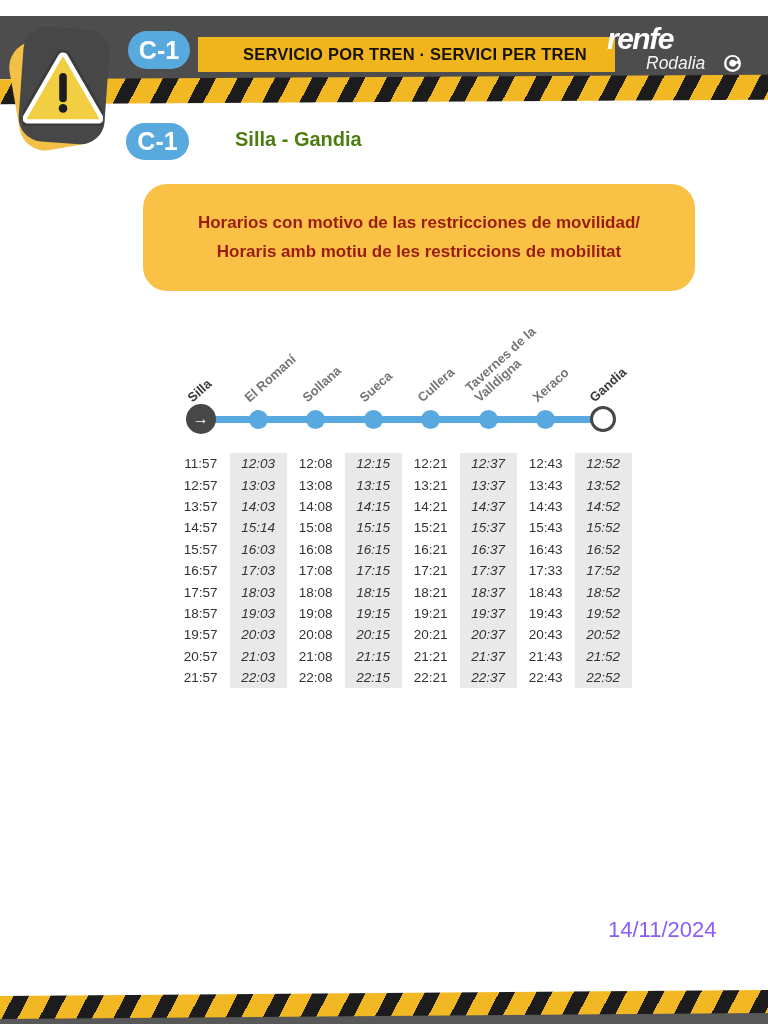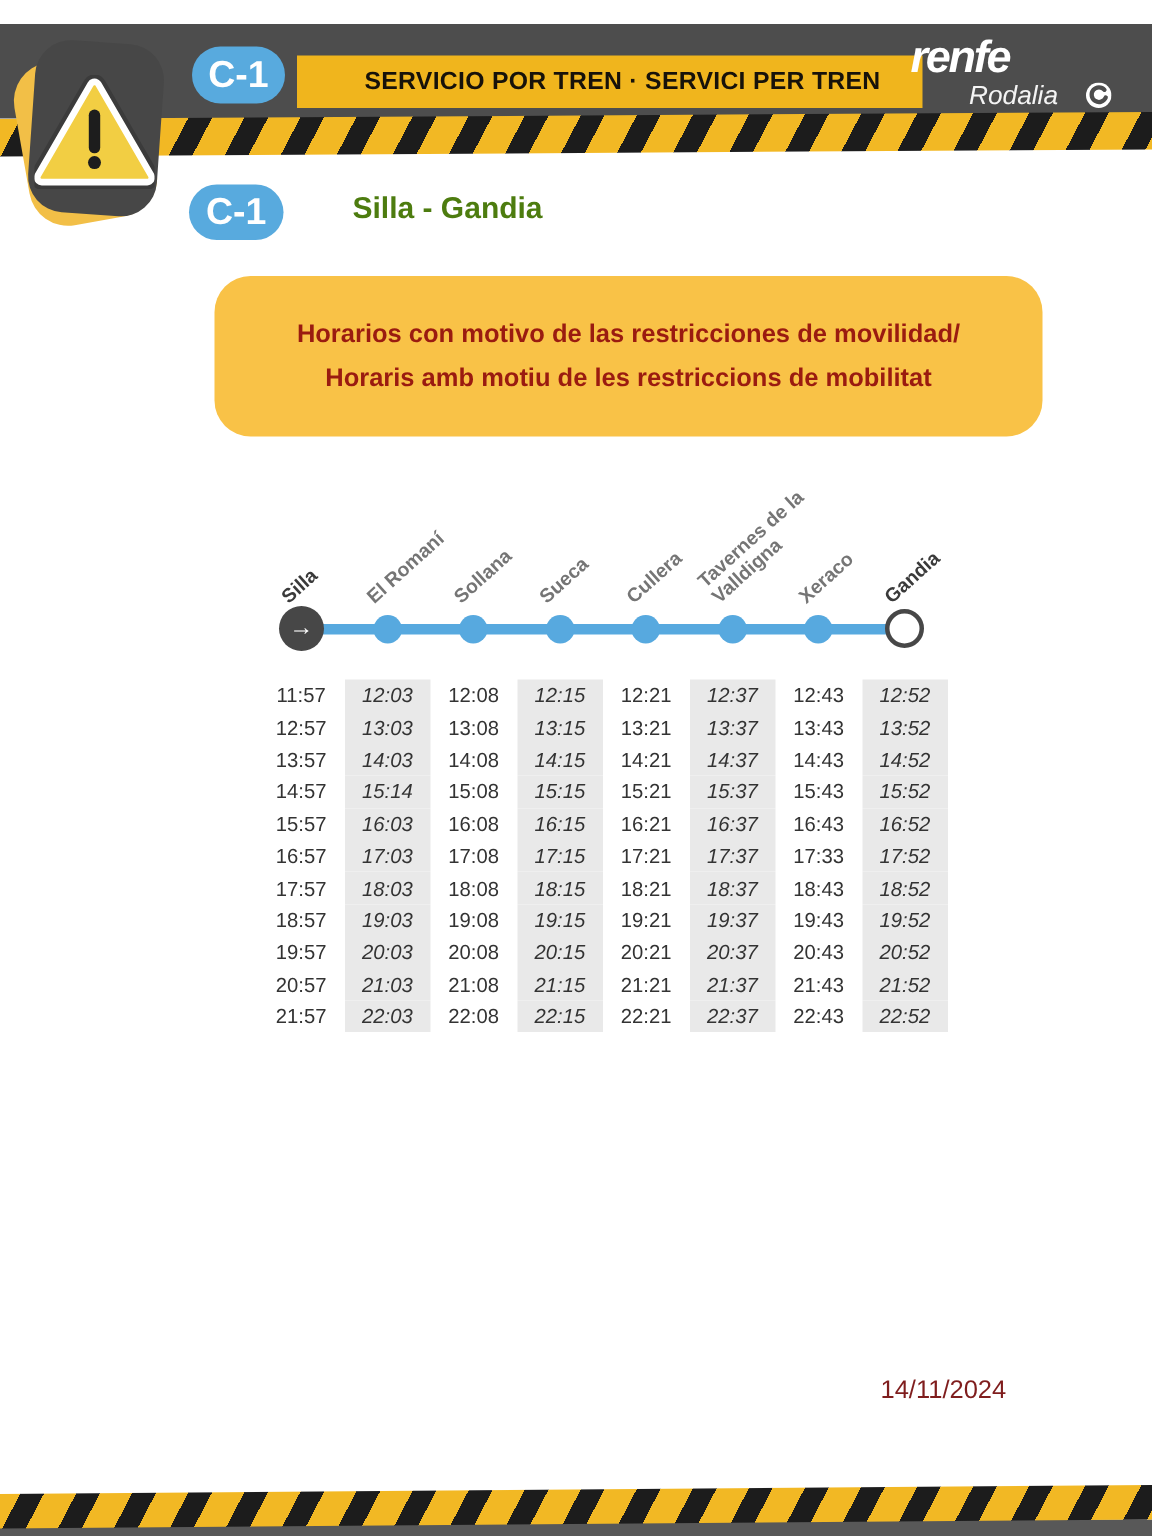--- a/index.html
+++ b/index.html
@@ -54,21 +54,21 @@
   .st-anchor{position:absolute;width:0;height:0;transform:rotate(-42deg);}
   .st-anchor>span{position:absolute;left:3px;bottom:3px;white-space:nowrap;font-size:13px;
         font-weight:bold;line-height:1.12;}
 
   
   .timetable{position:absolute;left:172px;top:437px;display:grid;
         grid-template-columns:repeat(8,57.5px);grid-auto-rows:21.4px;}
   .cell{display:flex;align-items:center;justify-content:center;font-size:13.5px;color:#333;}
   .cell.shade{background:#e9e9e9;font-style:italic;}
 
-  .date-label{position:absolute;left:587px;top:901px;font-size:17px;color:#7f1d1d;}
+  .date-label{position:absolute;left:608px;top:901px;font-size:22px;color:#8b5cf6;}
 </style>
 </head>
 <body>
 
 <div class="page">
 
   <div class="header-bar"></div>
   <div class="hdr-line-badge">C-1</div>
   <div class="service-banner">SERVICIO POR TREN · SERVICI PER TREN</div>
   <div class="brand">renfe</div>

